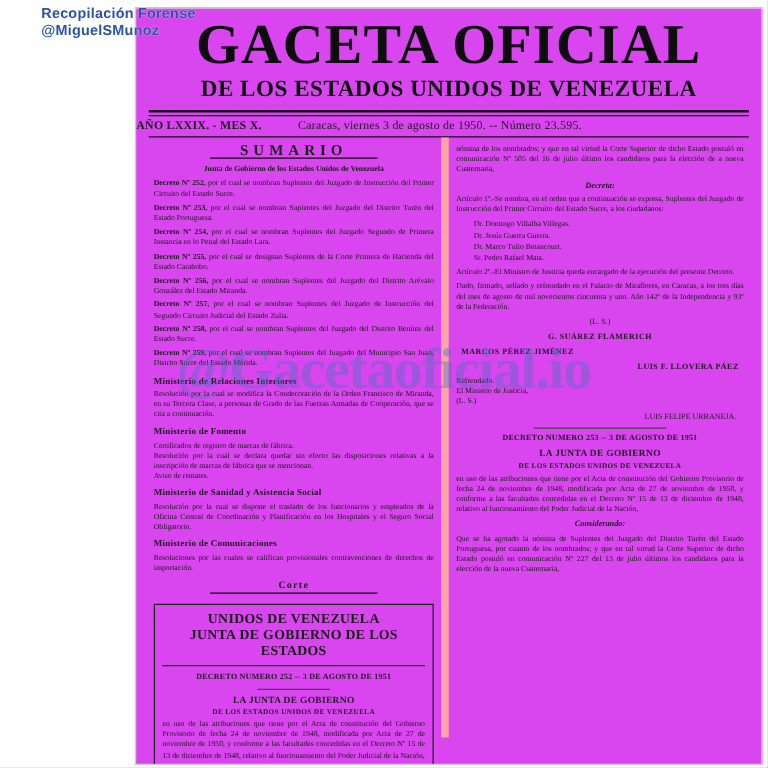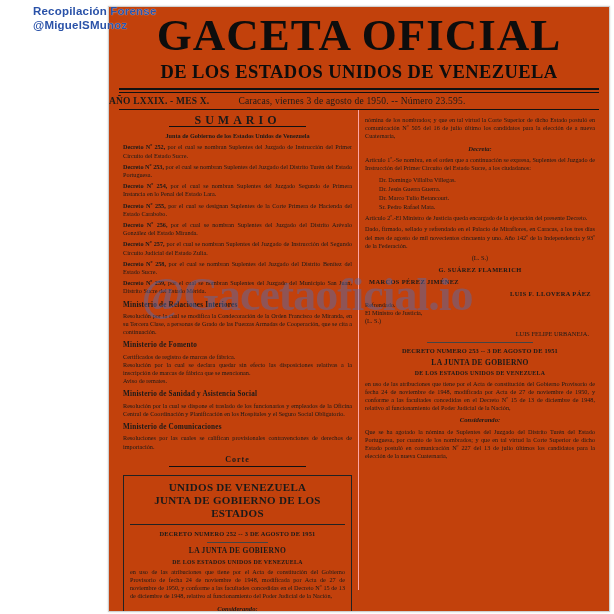--- a/index.html
+++ b/index.html
@@ -50,21 +50,21 @@
     white-space: nowrap;
   }
 
   
   .sheet {
     position: absolute;
     left: 108px;
     top: 6px;
     width: 500px;
     height: 604px;
-    background: #c2410c;
+    background: #d946ef;
     border: 1px solid #cfcfcf;
     box-shadow: 0 0 2px rgba(0,0,0,0.15);
     overflow: hidden;
   }
 
   .masthead {
     padding-top: 4px;
     text-align: center;
   }
   .masthead-title {
@@ -111,21 +111,21 @@
   }
   .col {
     width: 50%;
     box-sizing: border-box;
     padding: 0 6px;
     font-size: 6.2px;
     line-height: 8.2px;
     text-align: justify;
   }
   .col-left {
-    border-right: 1px solid #fca5a5;
+    border-right: 6px solid #fca5a5;
   }
 
   .sumario-title {
     text-align: center;
     font-weight: bold;
     font-size: 12px;
     letter-spacing: 4px;
     margin: 6px 0 2px 0;
   }
   .sumario-rule {

